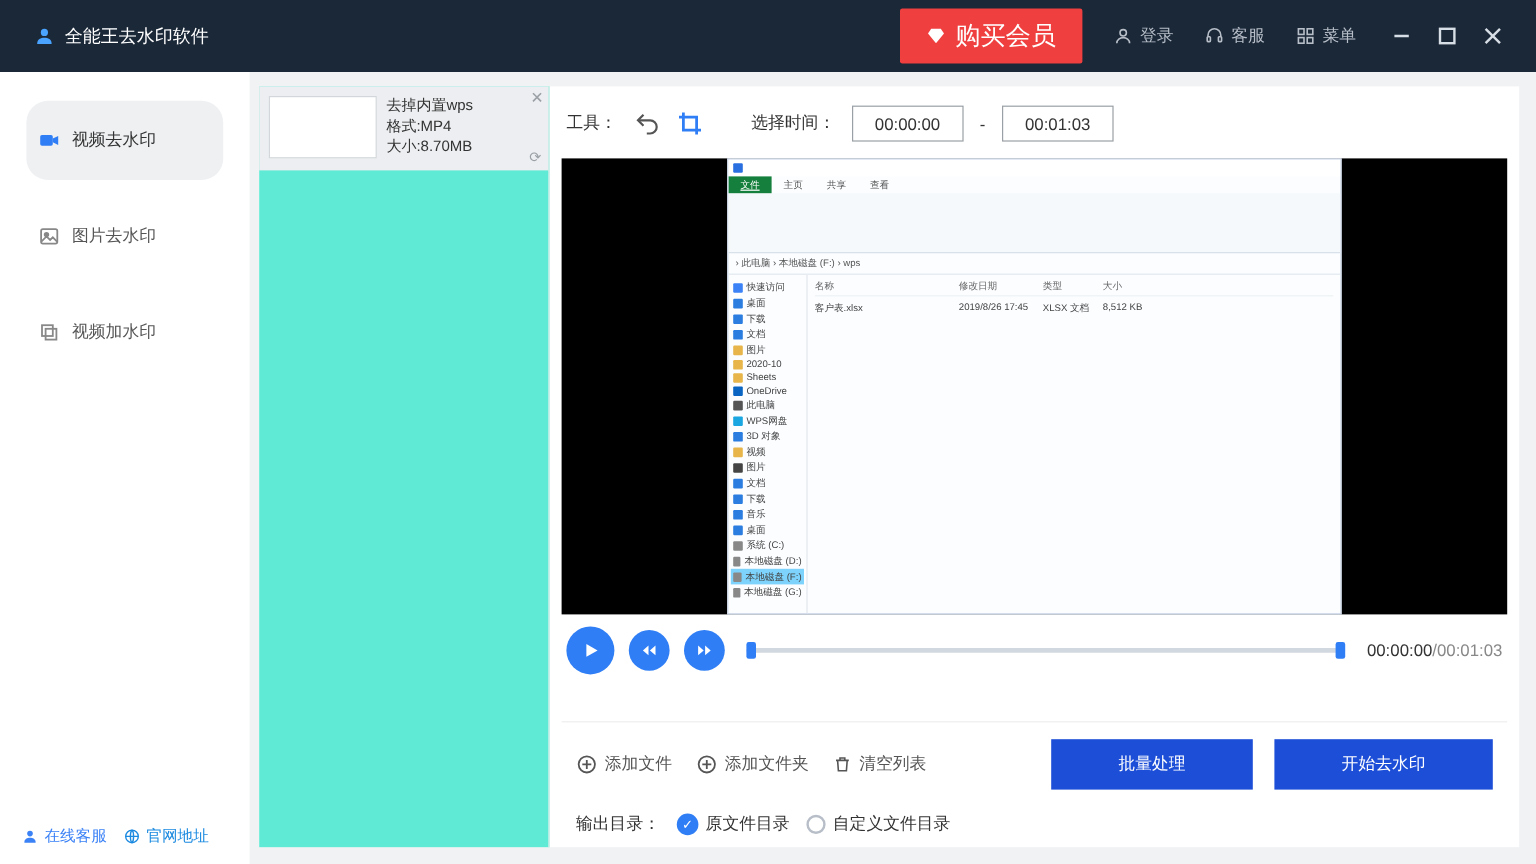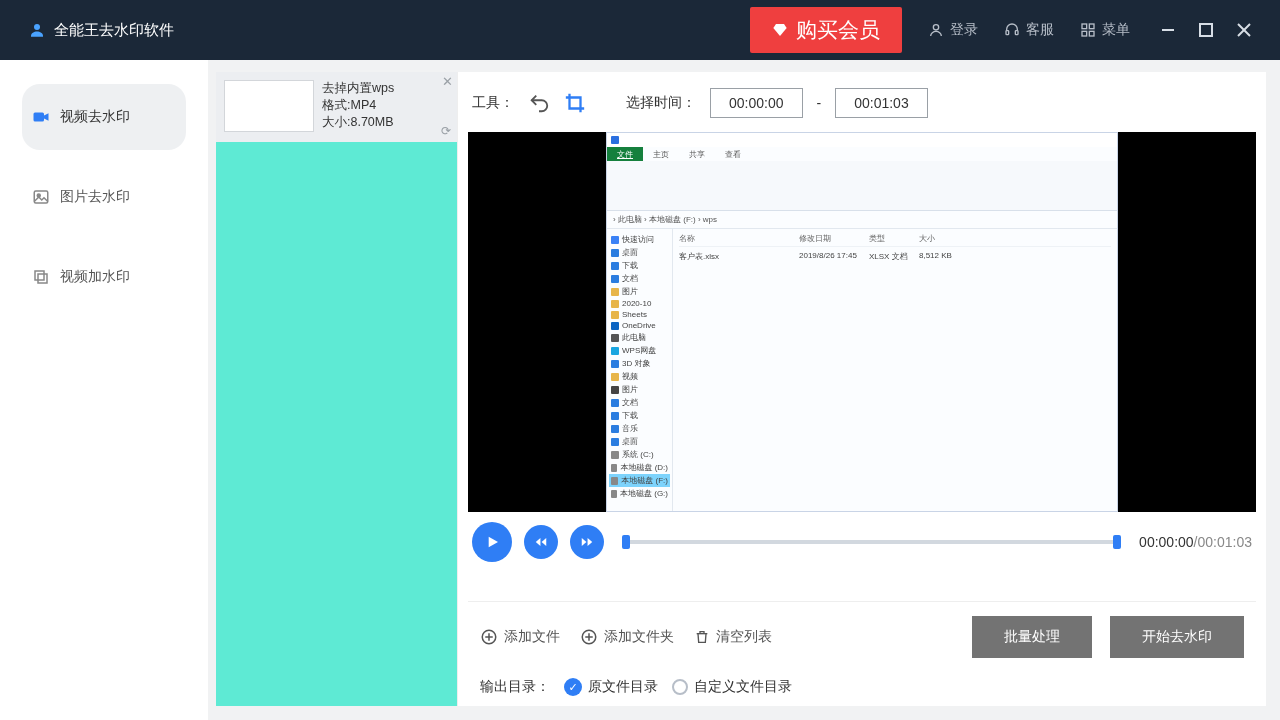--- a/index.html
+++ b/index.html
@@ -72,21 +72,21 @@
     .progress .p-dot { position:absolute; width:8px; height:14px; background:#2f7ef5; top:-5px; border-radius:2px; }
     .progress .p-dot.left { left:0; }
     .progress .p-dot.right { right:0; }
     .timecode { font-size: 14px; color: #333; }
     .timecode .grey { color: #888; }
 
     .bottom-bar { border-top: 1px solid #eee; padding: 14px 12px 10px 12px; margin-top:auto; }
     .action-row { display:flex; align-items:center; gap:20px; }
     .linkbtn { display: flex; align-items: center; gap: 6px; color: #555; font-size: 14px; cursor: pointer; }
     .bottom-main-btns { margin-left:auto; display:flex; gap:18px; }
-    .primary-btn { background: #737373; color: #fff; border: none; padding: 12px 32px; font-size: 14px; cursor: pointer; }
+    .primary-btn { background: #1d4ed8; color: #fff; border: none; padding: 12px 56px; font-size: 14px; cursor: pointer; }
     .output-row { display:flex; align-items:center; gap:14px; margin-top:20px; font-size:14px; color:#333; }
     .radio { display:flex; align-items:center; gap:6px; cursor:pointer; }
     .radio .r-outer { width:16px; height:16px; border-radius:50%; border:2px solid #2f7ef5; display:flex; align-items:center; justify-content:center; }
     .radio .r-outer.off { border-color:#b7bec8; }
     .radio .r-check { width:18px; height:18px; border-radius:50%; background:#2f7ef5; display:flex; align-items:center; justify-content:center; color:#fff; font-size:11px; }
 
     svg { display:block; }
   </style>
 </head>
 <body>
@@ -162,20 +162,38 @@
         </svg>
       <span>图片去水印</span>
     </div>
     <div class="nav-item">
       <svg class="nav-icon" viewBox="0 0 24 24" fill="none" stroke="#888" stroke-width="2">
           <rect x="4" y="4" width="12" height="12"></rect>
           <rect x="8" y="8" width="12" height="12"></rect>
         </svg>
       <span>视频加水印</span>
     </div>
+    <div class="sidebar-footer">
+      <div class="link blue">
+        <svg width="14" height="14" viewBox="0 0 24 24" fill="#3b82f6">
+            <circle cx="12" cy="8" r="4"></circle>
+            <path d="M4 20c0-4 4-6 8-6s8 2 8 6v1H4z"></path>
+          </svg>
+        <span>在线客服</span>
+      </div>
+      <div class="link cyan">
+        <svg width="14" height="14" viewBox="0 0 24 24" fill="none" stroke="#1b8ae0" stroke-width="2">
+            <circle cx="12" cy="12" r="9"></circle>
+            <path d="M3 12h18"></path>
+            <path d="M12 3c3 3 3 15 0 18"></path>
+            <path d="M12 3c-3 3-3 15 0 18"></path>
+          </svg>
+        <span>官网地址</span>
+      </div>
+    </div>
   </div>
 
   <div class="content">
     <div class="workspace">
 
       <div class="filecol">
         <div class="file-card">
           <div class="thumb"></div>
           <div class="meta">
             <div>去掉内置wps</div>

